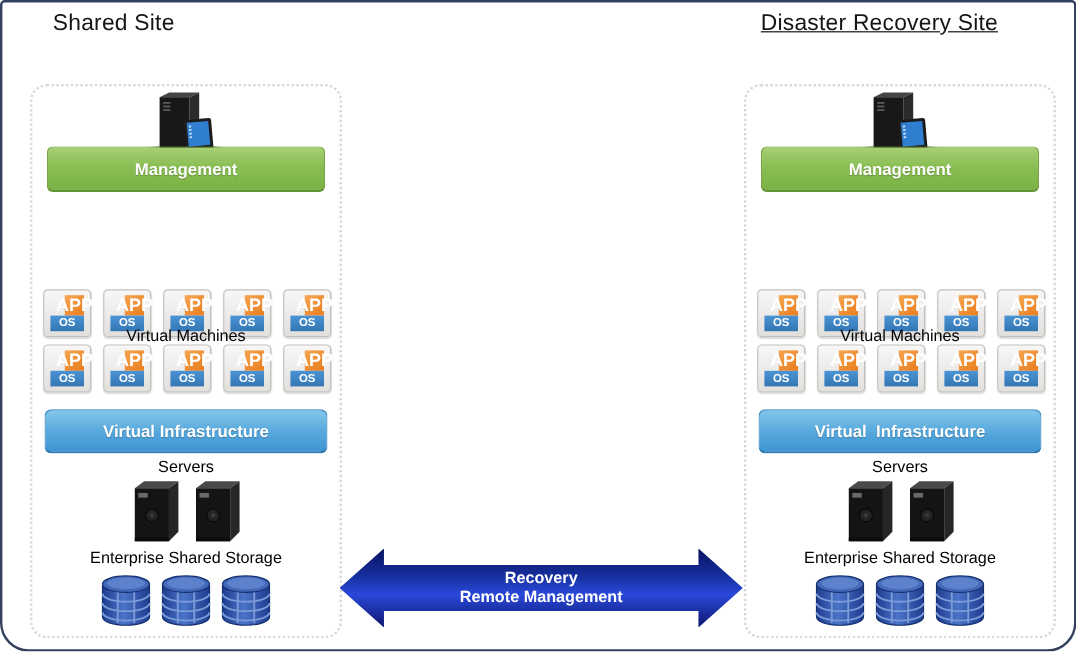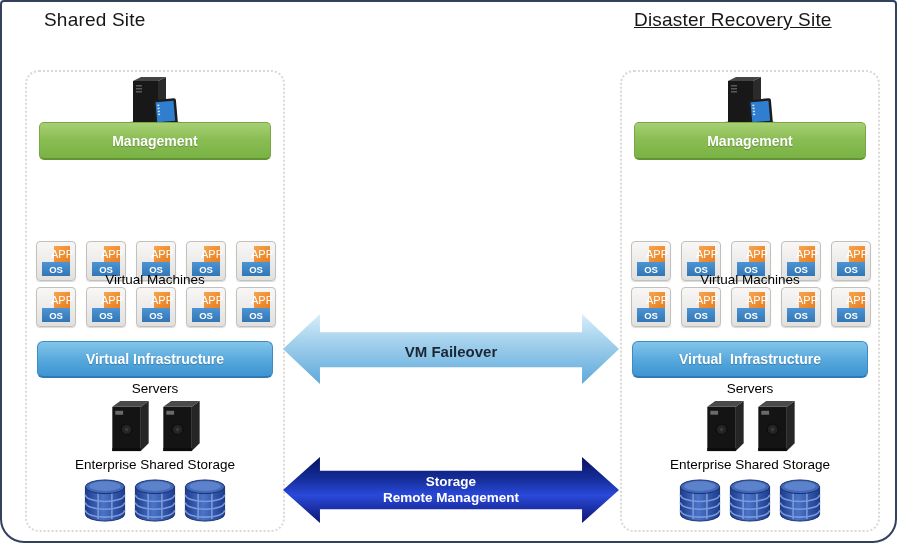--- a/index.html
+++ b/index.html
@@ -62,21 +62,21 @@
   .vm-icon {
     width:40px; height:40px; border-radius:4px;
     background:linear-gradient(180deg,#f8f7f6 0%, #e2e0dd 100%);
     border:1px solid #c2c0bd;
     box-shadow:0 1px 1px rgba(0,0,0,0.15);
     display:flex; flex-direction:column; padding:4px 5px;
   }
   .vm-app {
     flex:1.15; display:flex; align-items:center; justify-content:center;
     background:linear-gradient(135deg,#f6a650 0%, #ee8c31 60%, #e87f1f 100%);
-    color:#fff; font-size:11px; font-weight:400;margin-left:12px;
+    color:#fff; font-size:15px; font-weight:700;margin-left:12px;
   }
   .vm-os {
     flex:1; display:flex; align-items:center; justify-content:center;
     background:linear-gradient(180deg,#4c94d4 0%, #3376b4 100%);
     color:#fff; font-size:9.5px; font-weight:700;
   }
   .mid-label {
     position:absolute; left:0; width:100%; text-align:center;
     font-weight:400; font-size:13.5px; color:#000; z-index:3;
   }
@@ -331,21 +331,18 @@
         </svg>
       <svg class="cylinder-icon" viewBox="0 0 44 48">
           <use href="#cylinder-sym"></use>
         </svg>
       <svg class="cylinder-icon" viewBox="0 0 44 48">
           <use href="#cylinder-sym"></use>
         </svg>
     </div>
   </section>
 
-  <div class="arrow vm-failover">
-    <span>VM Faileover</span>
-  </div>
   <div class="arrow storage">
-    <span>Storage</span>
+    <span>Recovery</span>
     <span>Remote Management</span>
   </div>
 
 </div>
 
 </body></html>

